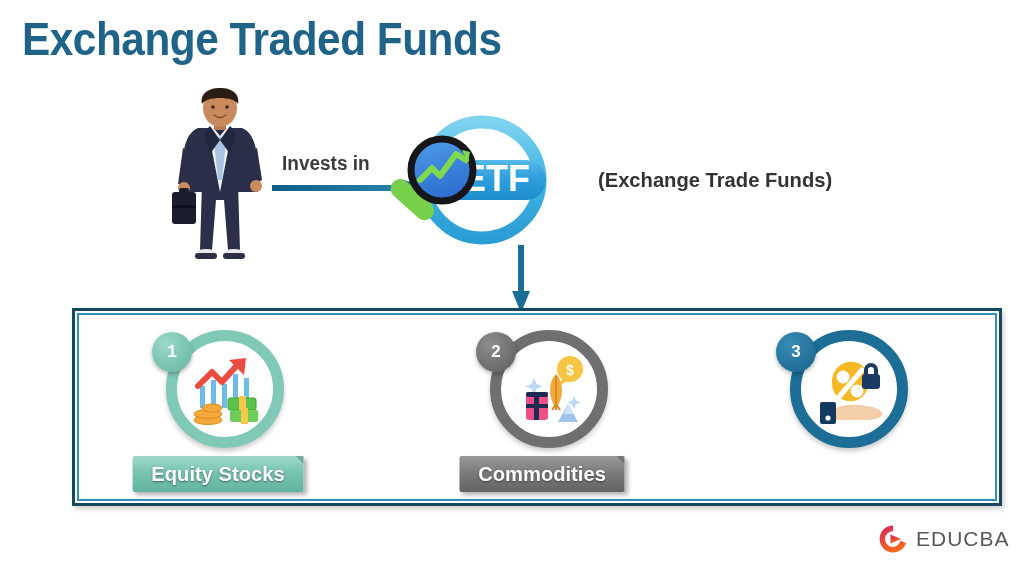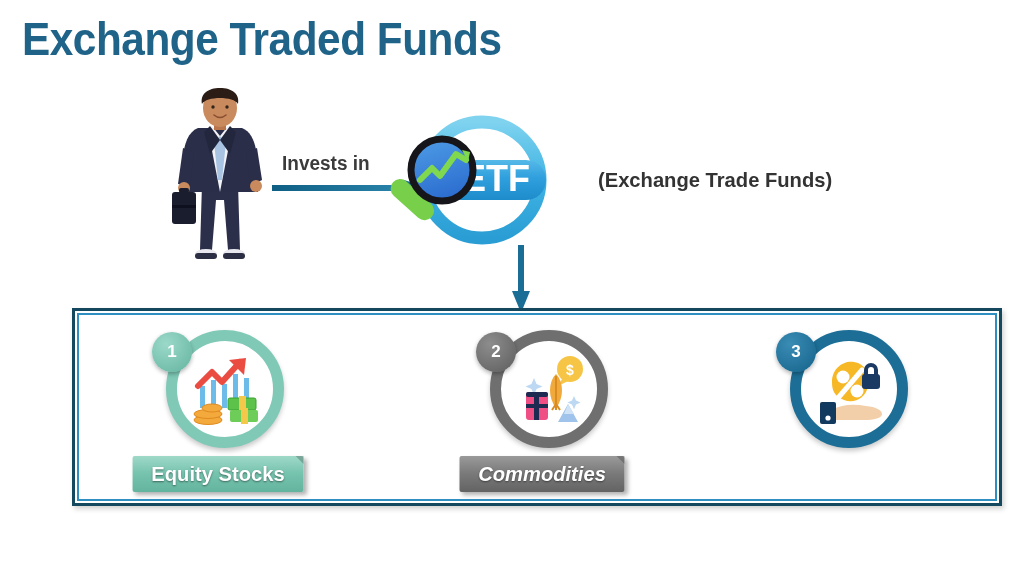--- a/index.html
+++ b/index.html
@@ -113,21 +113,21 @@
 
   .label-bar {
     position: absolute; top: 130px; left: 50%; transform: translateX(-50%);
     height: 36px; padding: 4px 16px;
     display: flex; align-items: center; justify-content: center;
     background: linear-gradient(180deg,#9fd9c8 0%,#76c3ae 48%,#63b49e 100%);
     border-radius: 2px;
     box-shadow: 3px 3px 4px rgba(0,0,0,.3);
     z-index: 4;
   }
-  .card-2 .label-bar { background: linear-gradient(180deg,#9a9a9a 0%,#7a7a7a 48%,#636363 100%); font-style: italic; }
+  .card-2 .label-bar { background: linear-gradient(180deg,#9a9a9a 0%,#7a7a7a 48%,#636363 100%); }
   .card-3 .label-bar { background: linear-gradient(180deg,#3f95bd 0%,#1f7aa6 48%,#15618a 100%); }
   .label-bar::after {
     content:""; position:absolute; right:-0px; top:0; width:0; height:0;
     border-top: 8px solid rgba(0,0,0,.22); border-left: 8px solid transparent;
   }
   .label-text {
     color: #ffffff; font-weight: bold; font-size: 21px; white-space: nowrap;
     text-shadow: 0 1px 2px rgba(0,0,0,.45);
     transform: scaleX(0.96);
   }
@@ -324,14 +324,28 @@
         <rect x="50" y="22" width="18" height="15" rx="3" fill="#1b3a63"></rect>
 
         <path d="M20 58 C30 52 42 52 54 54 C64 55 70 58 70 62 C70 66 62 68 52 68 L22 68 Z" fill="#f2cfa8"></path>
 
         <rect x="8" y="50" width="16" height="22" rx="2" fill="#12395e"></rect>
         <circle cx="16" cy="66" r="2.6" fill="#ffffff"></circle>
       </svg>
     </div>
   </div>
 
+  <div class="logo">
+    <svg width="30" height="30" viewBox="0 0 30 30">
+      <defs>
+        <linearGradient id="elg" x1="0" y1="0" x2="0.4" y2="1">
+          <stop offset="0" stop-color="#d0295f"></stop>
+          <stop offset="0.5" stop-color="#e8453c"></stop>
+          <stop offset="1" stop-color="#f26a22"></stop>
+        </linearGradient>
+      </defs>
+      <path d="M15 1.5 A13.5 13.5 0 1 0 28 19 L22.5 16.7 A7.8 7.8 0 1 1 15 7.3 Z" fill="url(#elg)"></path>
+      <path d="M12.5 10.5 L23 15 L12.5 19.5 Z" fill="url(#elg)"></path>
+    </svg>
+    <span class="logo-text">EDUCBA</span>
+  </div>
 
 </div>
 
 </body></html>

